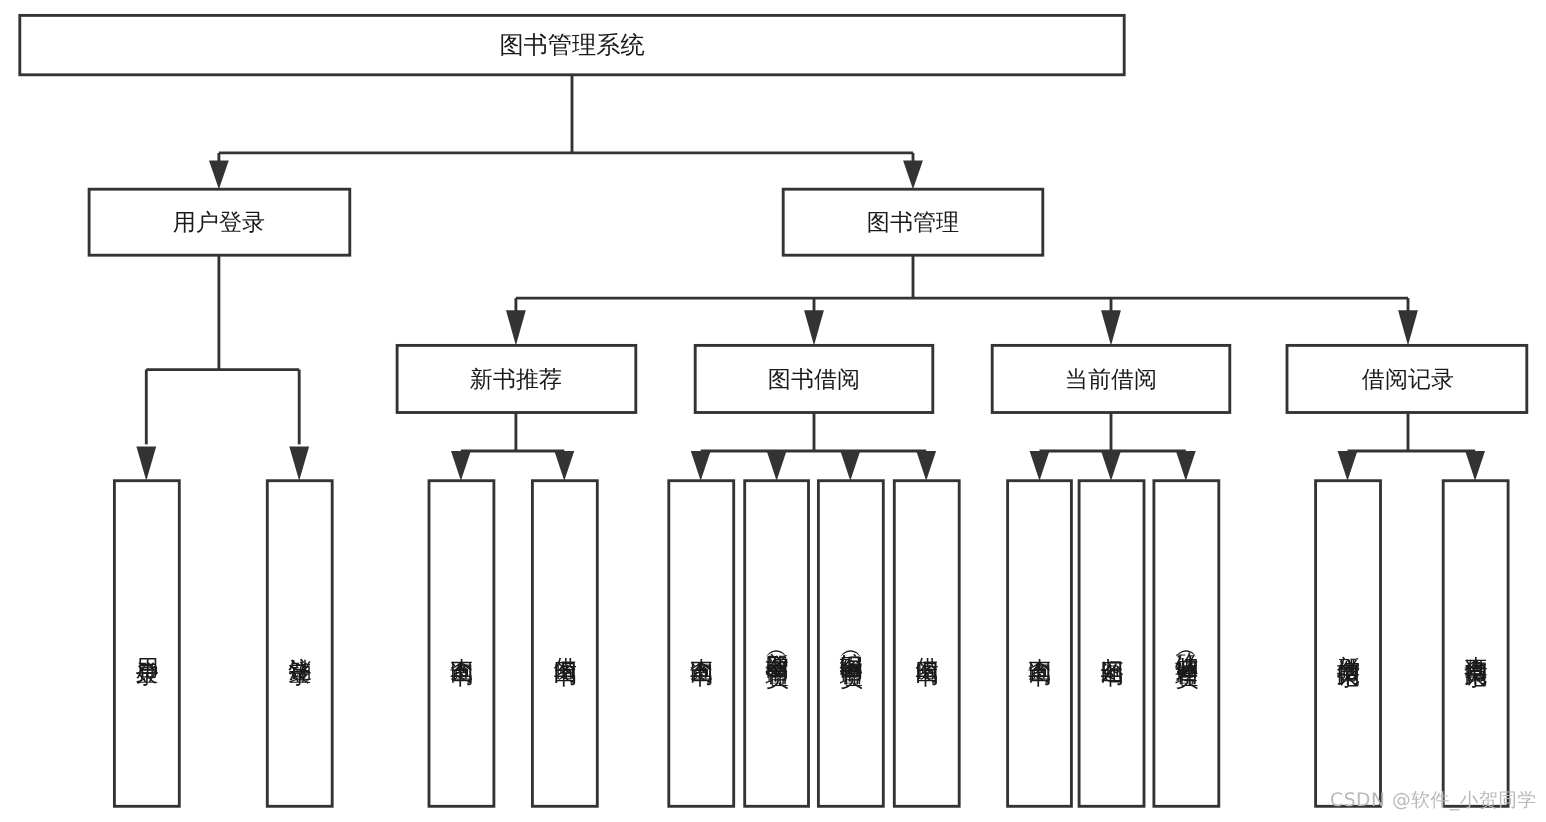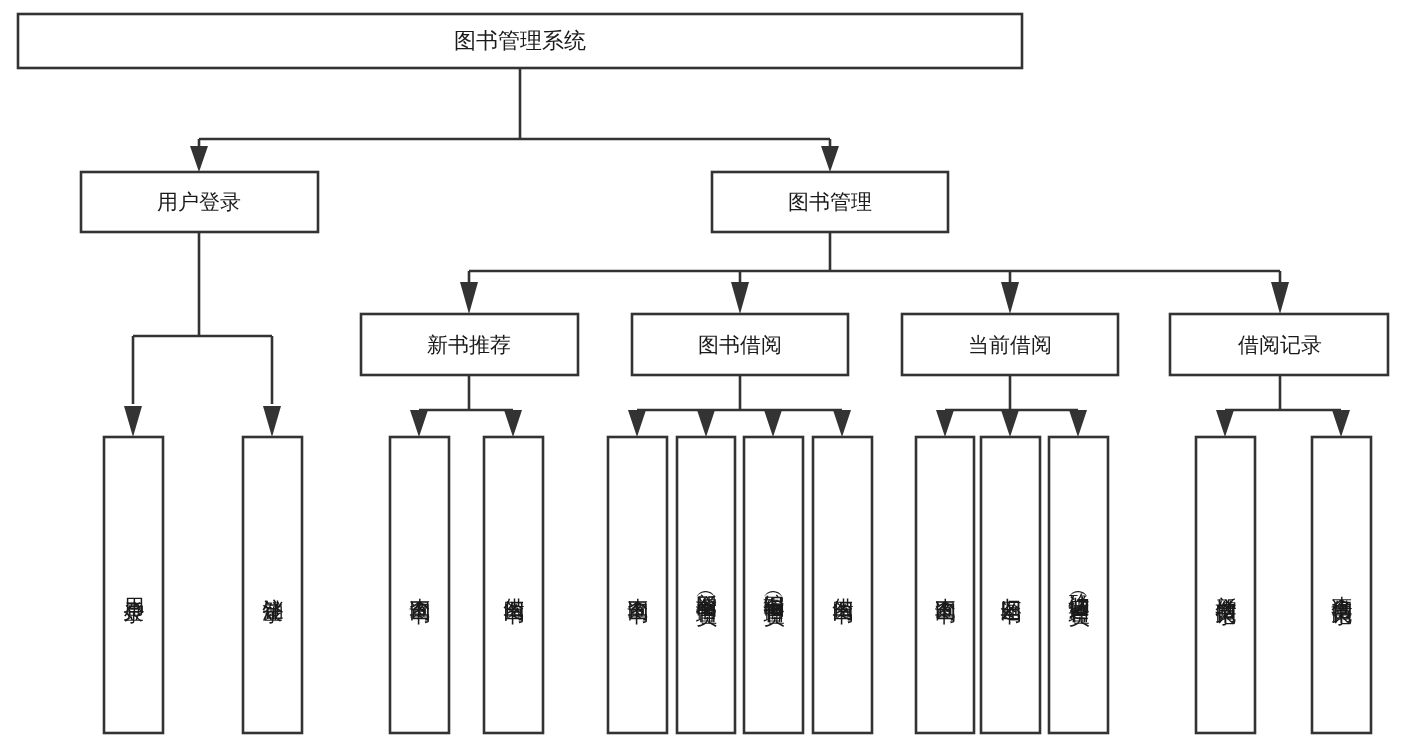--- a/index.html
+++ b/index.html
@@ -245,14 +245,15 @@
     <span class="leaf-label">确认归还（管理员）</span>
   </div>
 
   <div class="leaf-label-wrap" style="left:1196px; top:437px; width:59px; height:296px;">
     <span class="leaf-label">新增借阅记录</span>
   </div>
   <div class="leaf-label-wrap" style="left:1312px; top:437px; width:59px; height:296px;">
     <span class="leaf-label">查询借阅记录</span>
   </div>
 
+  <div class="watermark">CSDN @软件_小贺同学</div>
 
 </div>
 
 </body></html>

